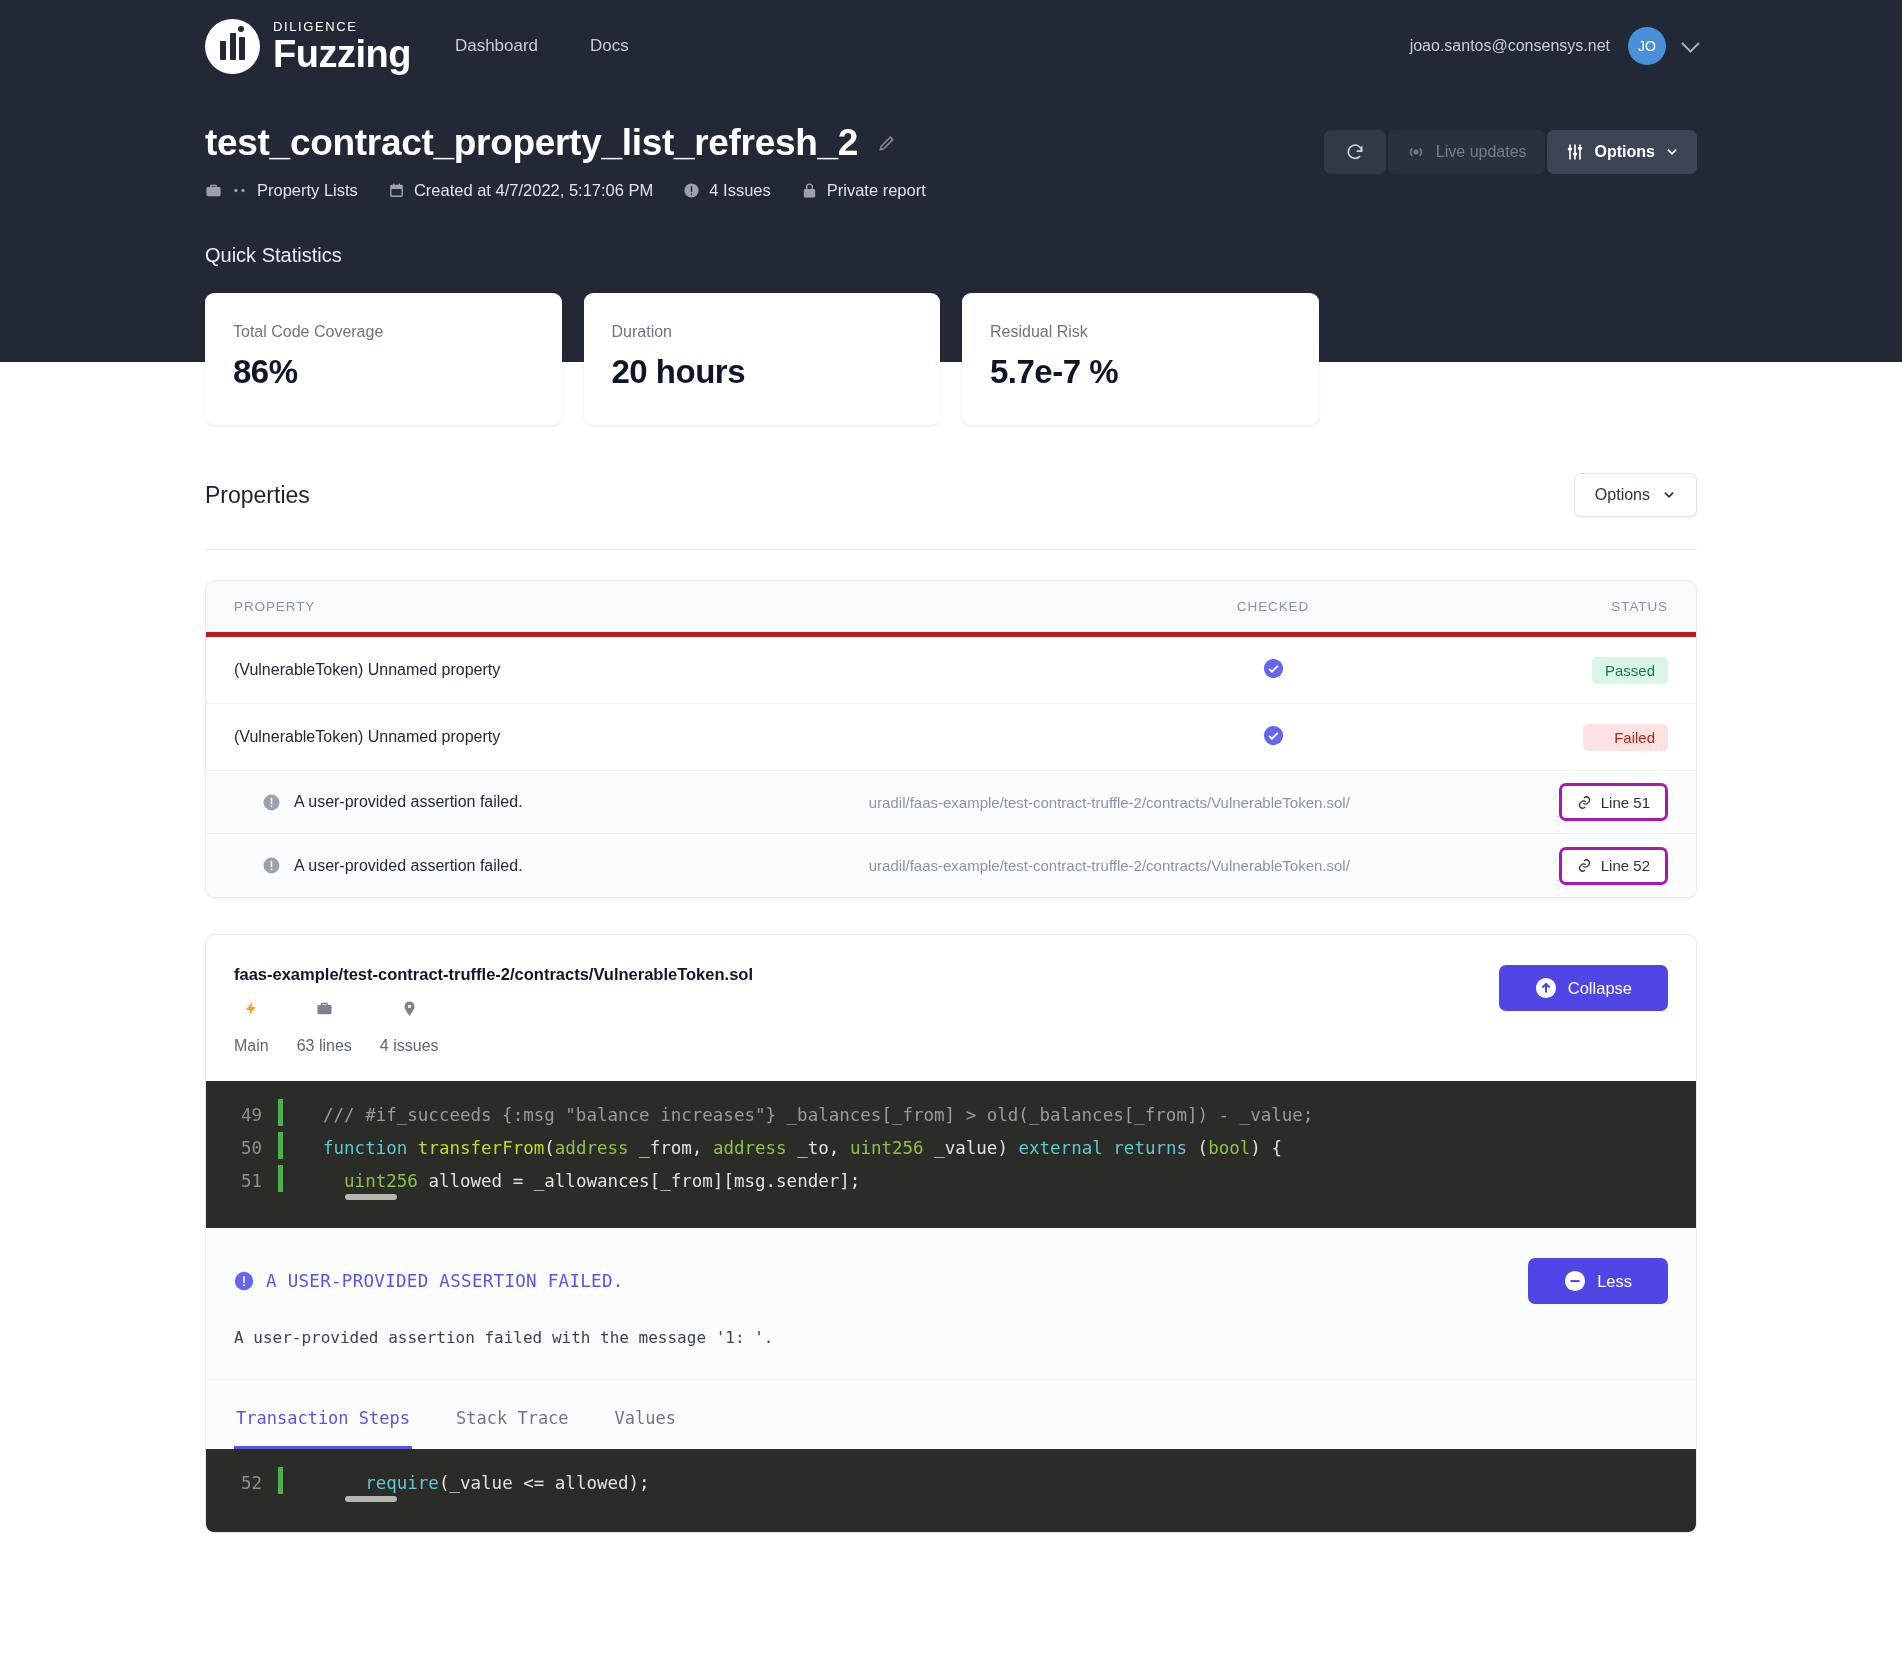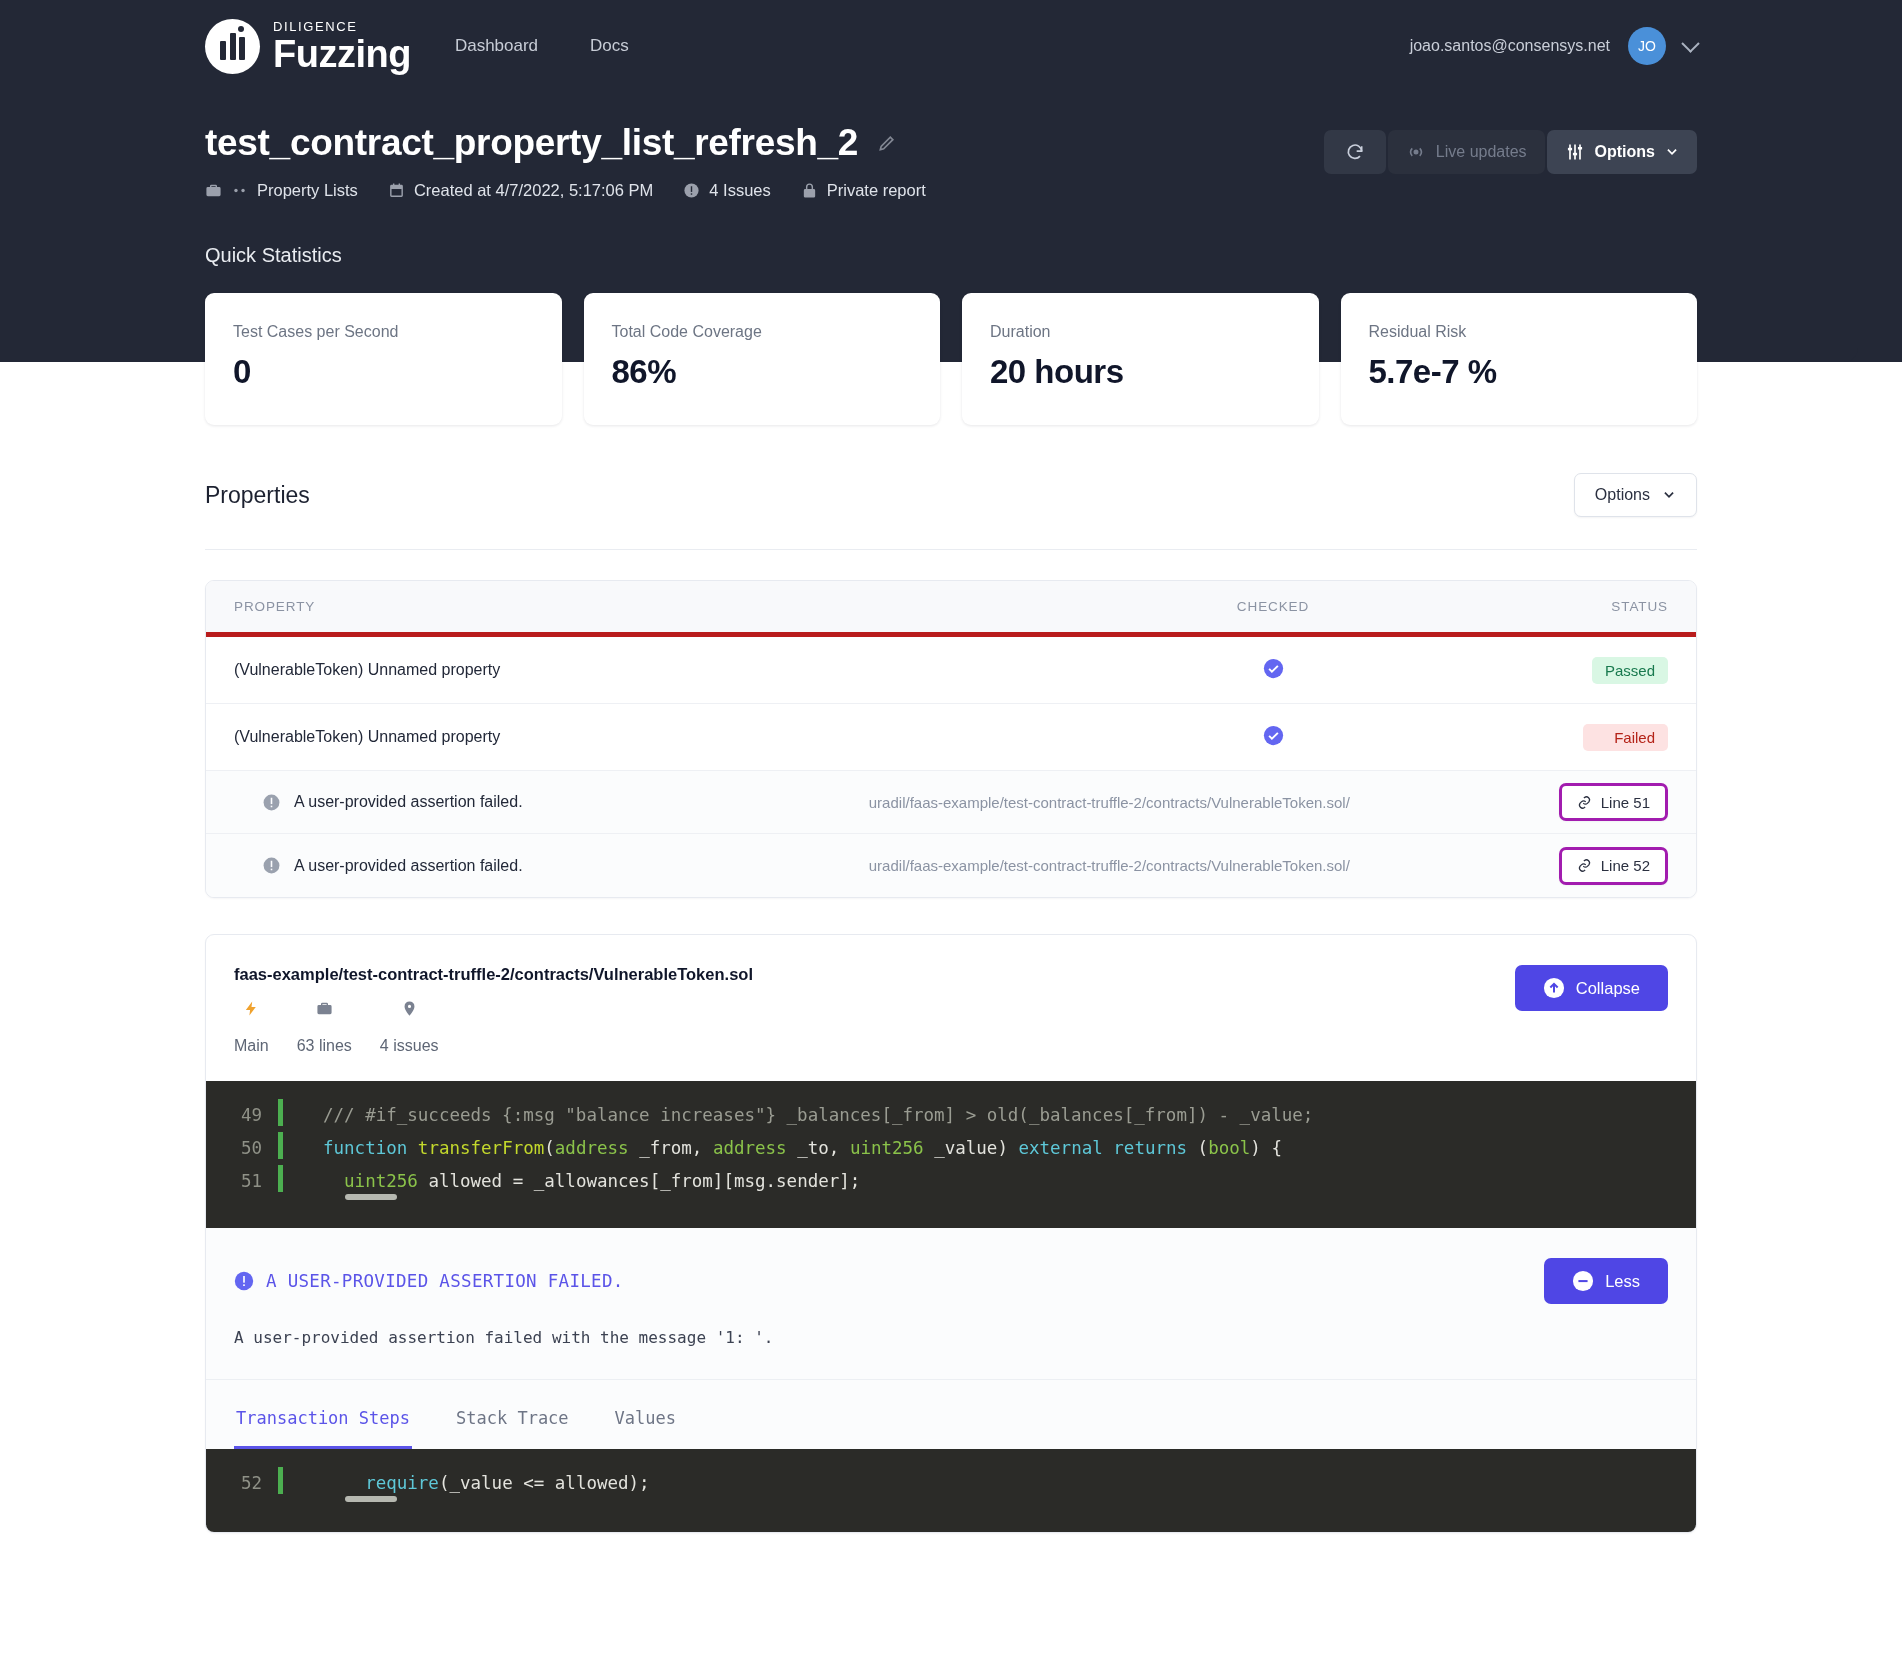--- a/index.html
+++ b/index.html
@@ -149,21 +149,21 @@
     margin-top: 36px; background: #fff; border: 1px solid #e7eaf0; border-radius: 9px;
     box-shadow: 0 1px 2px rgba(16,24,40,.04); overflow: hidden; margin-bottom: 40px;
   }
   .file-head { padding: 30px 28px 26px; display: flex; align-items: flex-start; }
   .file-path { font-size: 16.5px; font-weight: 700; color: #10162a; }
   .file-meta { display: flex; align-items: center; gap: 28px; margin-top: 16px; }
   .fm-item { display: flex; align-items: center; gap: 20px; font-size: 16px; color: #5e6675; flex-direction: column; }
   .btn-purple {
     margin-left: auto; height: 46px; border-radius: 7px; background: #4f46e5;
     border: none; color: #fff; font-size: 16.5px; display: inline-flex;
-    align-items: center; gap: 11px; padding: 0 28px; cursor: pointer;
+    align-items: center; gap: 11px; padding: 0 36px; cursor: pointer;
     font-family: inherit;
   }
   .circle-ico { width: 22px; height: 22px; }
 
   .code-block {
     background: #2b2b28; padding: 18px 0 28px;
     font-family: "DejaVu Sans Mono", monospace; font-size: 17.5px; line-height: 33px;
   }
   .code-block.bottom { padding: 18px 0 30px; }
   .code-line { display: flex; align-items: flex-start; }
@@ -314,24 +314,20 @@
           <span>Options</span>
           <svg width="14" height="14" viewBox="0 0 24 24" fill="none" stroke="#fff" stroke-width="3">
               <path d="M5 8l7 7 7-7"></path>
             </svg>
         </button>
       </div>
     </div>
 
     <div class="section-label">Quick Statistics</div>
     <div class="stats-grid">
-      <div class="stat-card">
-        <div class="stat-label">Test Cases per Second</div>
-        <div class="stat-value">0</div>
-      </div>
       <div class="stat-card">
         <div class="stat-label">Total Code Coverage</div>
         <div class="stat-value">86%</div>
       </div>
       <div class="stat-card">
         <div class="stat-label">Duration</div>
         <div class="stat-value">20 hours</div>
       </div>
       <div class="stat-card">
         <div class="stat-label">Residual Risk</div>

